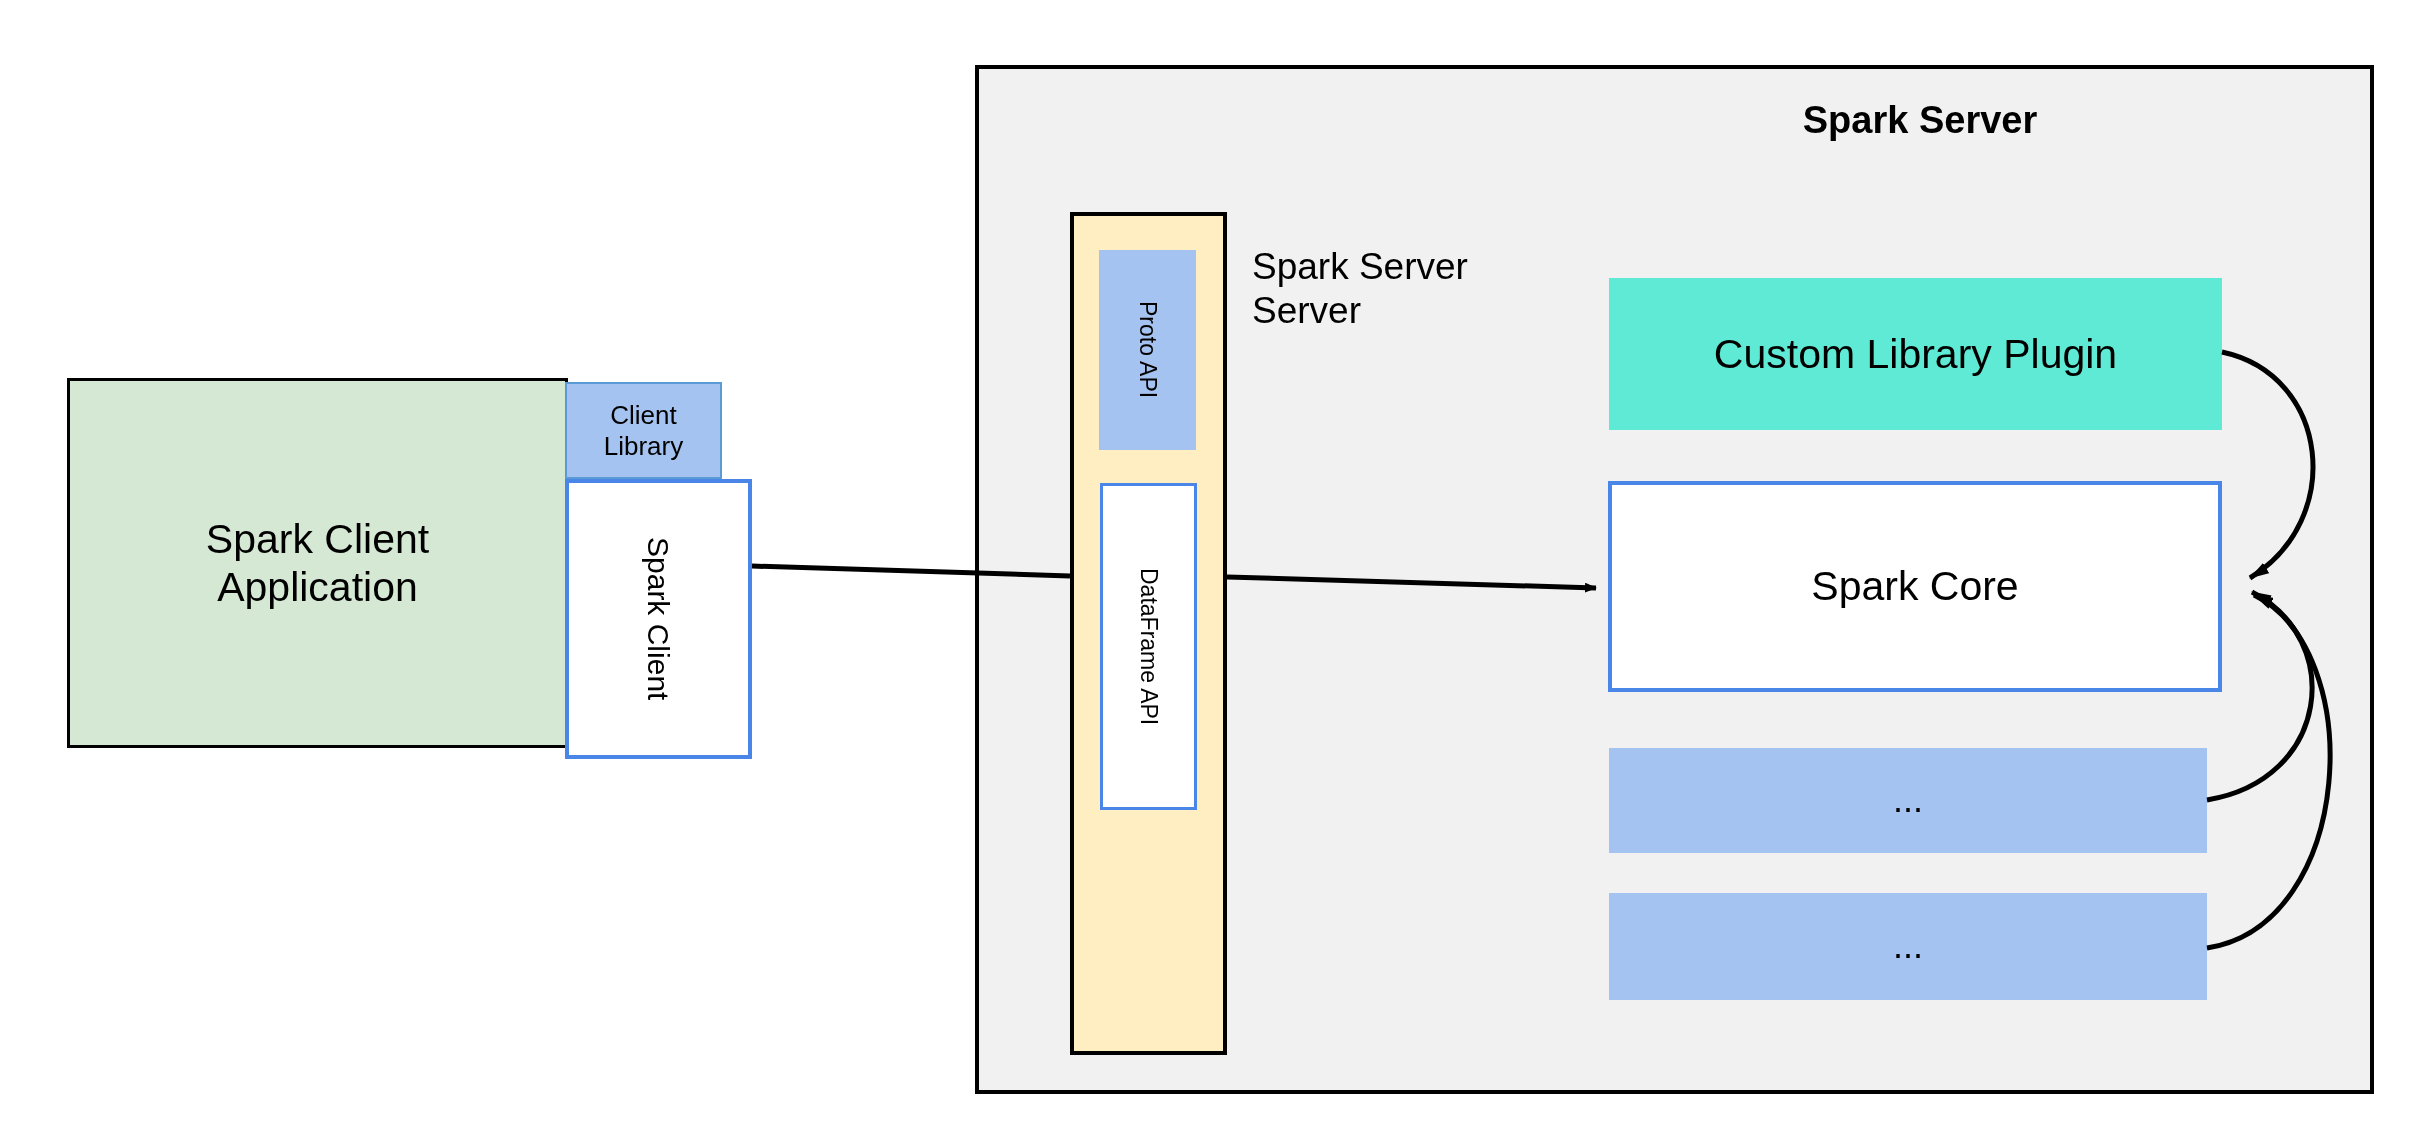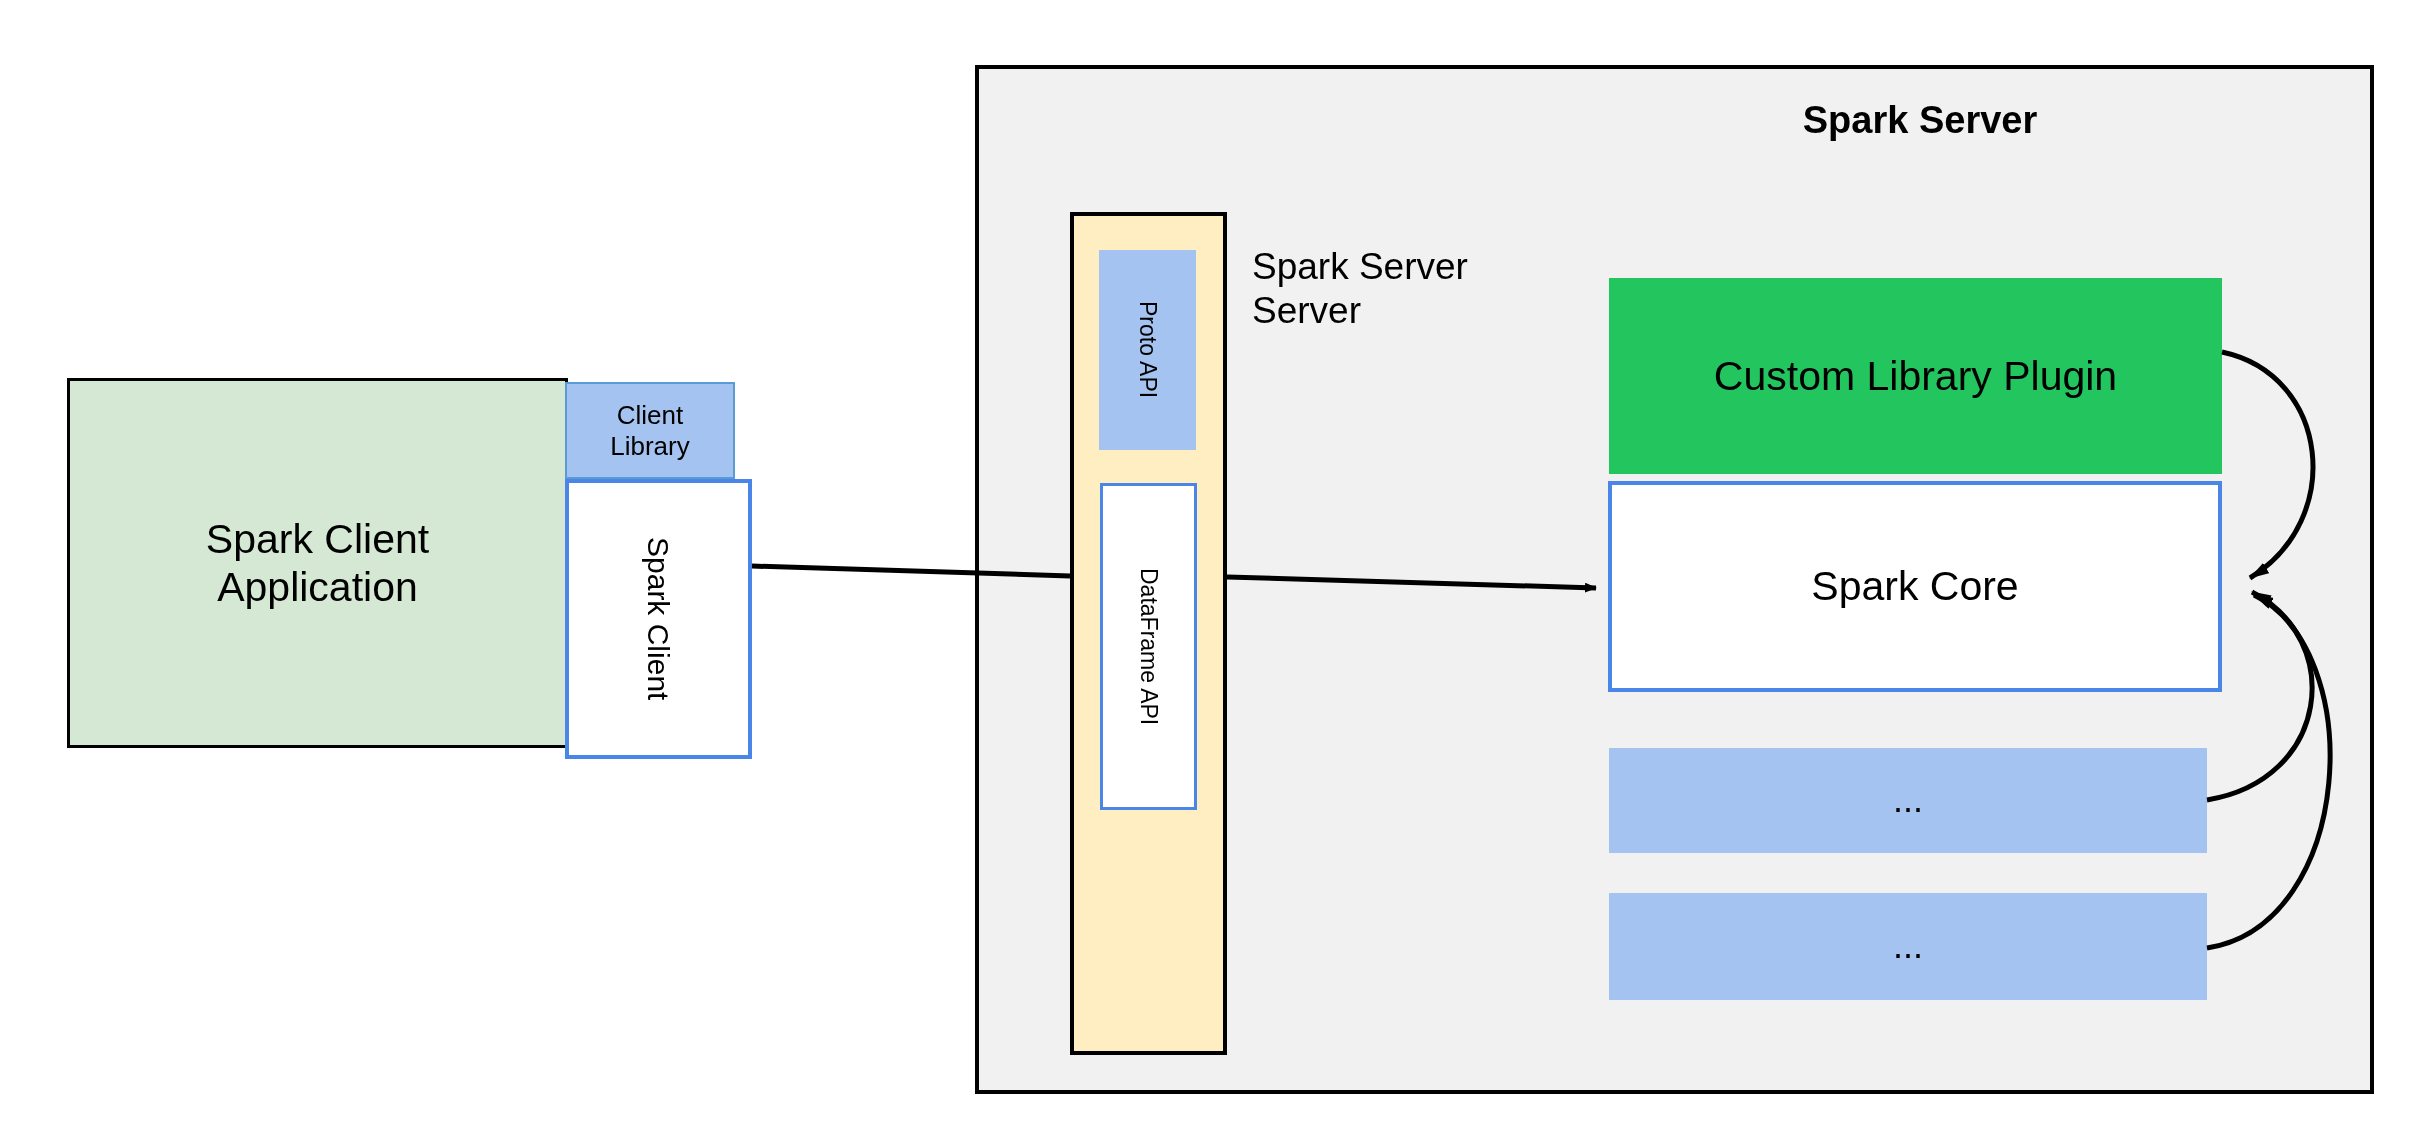--- a/index.html
+++ b/index.html
@@ -26,21 +26,21 @@
   }
 
   
   #client-app {
     left: 67px; top: 378px; width: 501px; height: 370px;
     background: #d5e8d4;
     border: 3px solid #000000;
     font-size: 41px;
   }
   #client-package {
-    left: 565px; top: 382px; width: 170px; height: 97px;
+    left: 565px; top: 382px; width: 157px; height: 97px;
     background: #a5c3f0;
     border: 2px solid #5b9bd5;
     font-size: 26px;
   }
   #spark-client {
     left: 565px; top: 479px; width: 187px; height: 280px;
     background: #ffffff;
     border: 4px solid #4a86e8;
     font-size: 30px;
   }
@@ -90,22 +90,22 @@
     font-size: 23px;
   }
   .vtext-dn {
     writing-mode: vertical-rl;
     text-orientation: mixed;
     white-space: nowrap;
   }
 
   
   #custom-library-plugin {
-    left: 1609px; top: 278px; width: 613px; height: 196px;
-    background: #22c55e;
+    left: 1609px; top: 278px; width: 613px; height: 152px;
+    background: #5eead4;
     font-size: 41px;
   }
   #spark-core {
     left: 1608px; top: 481px; width: 614px; height: 211px;
     background: #ffffff;
     border: 4px solid #4a86e8;
     font-size: 41px;
   }
   #ellipsis-box-1 {
     left: 1609px; top: 748px; width: 598px; height: 105px;

